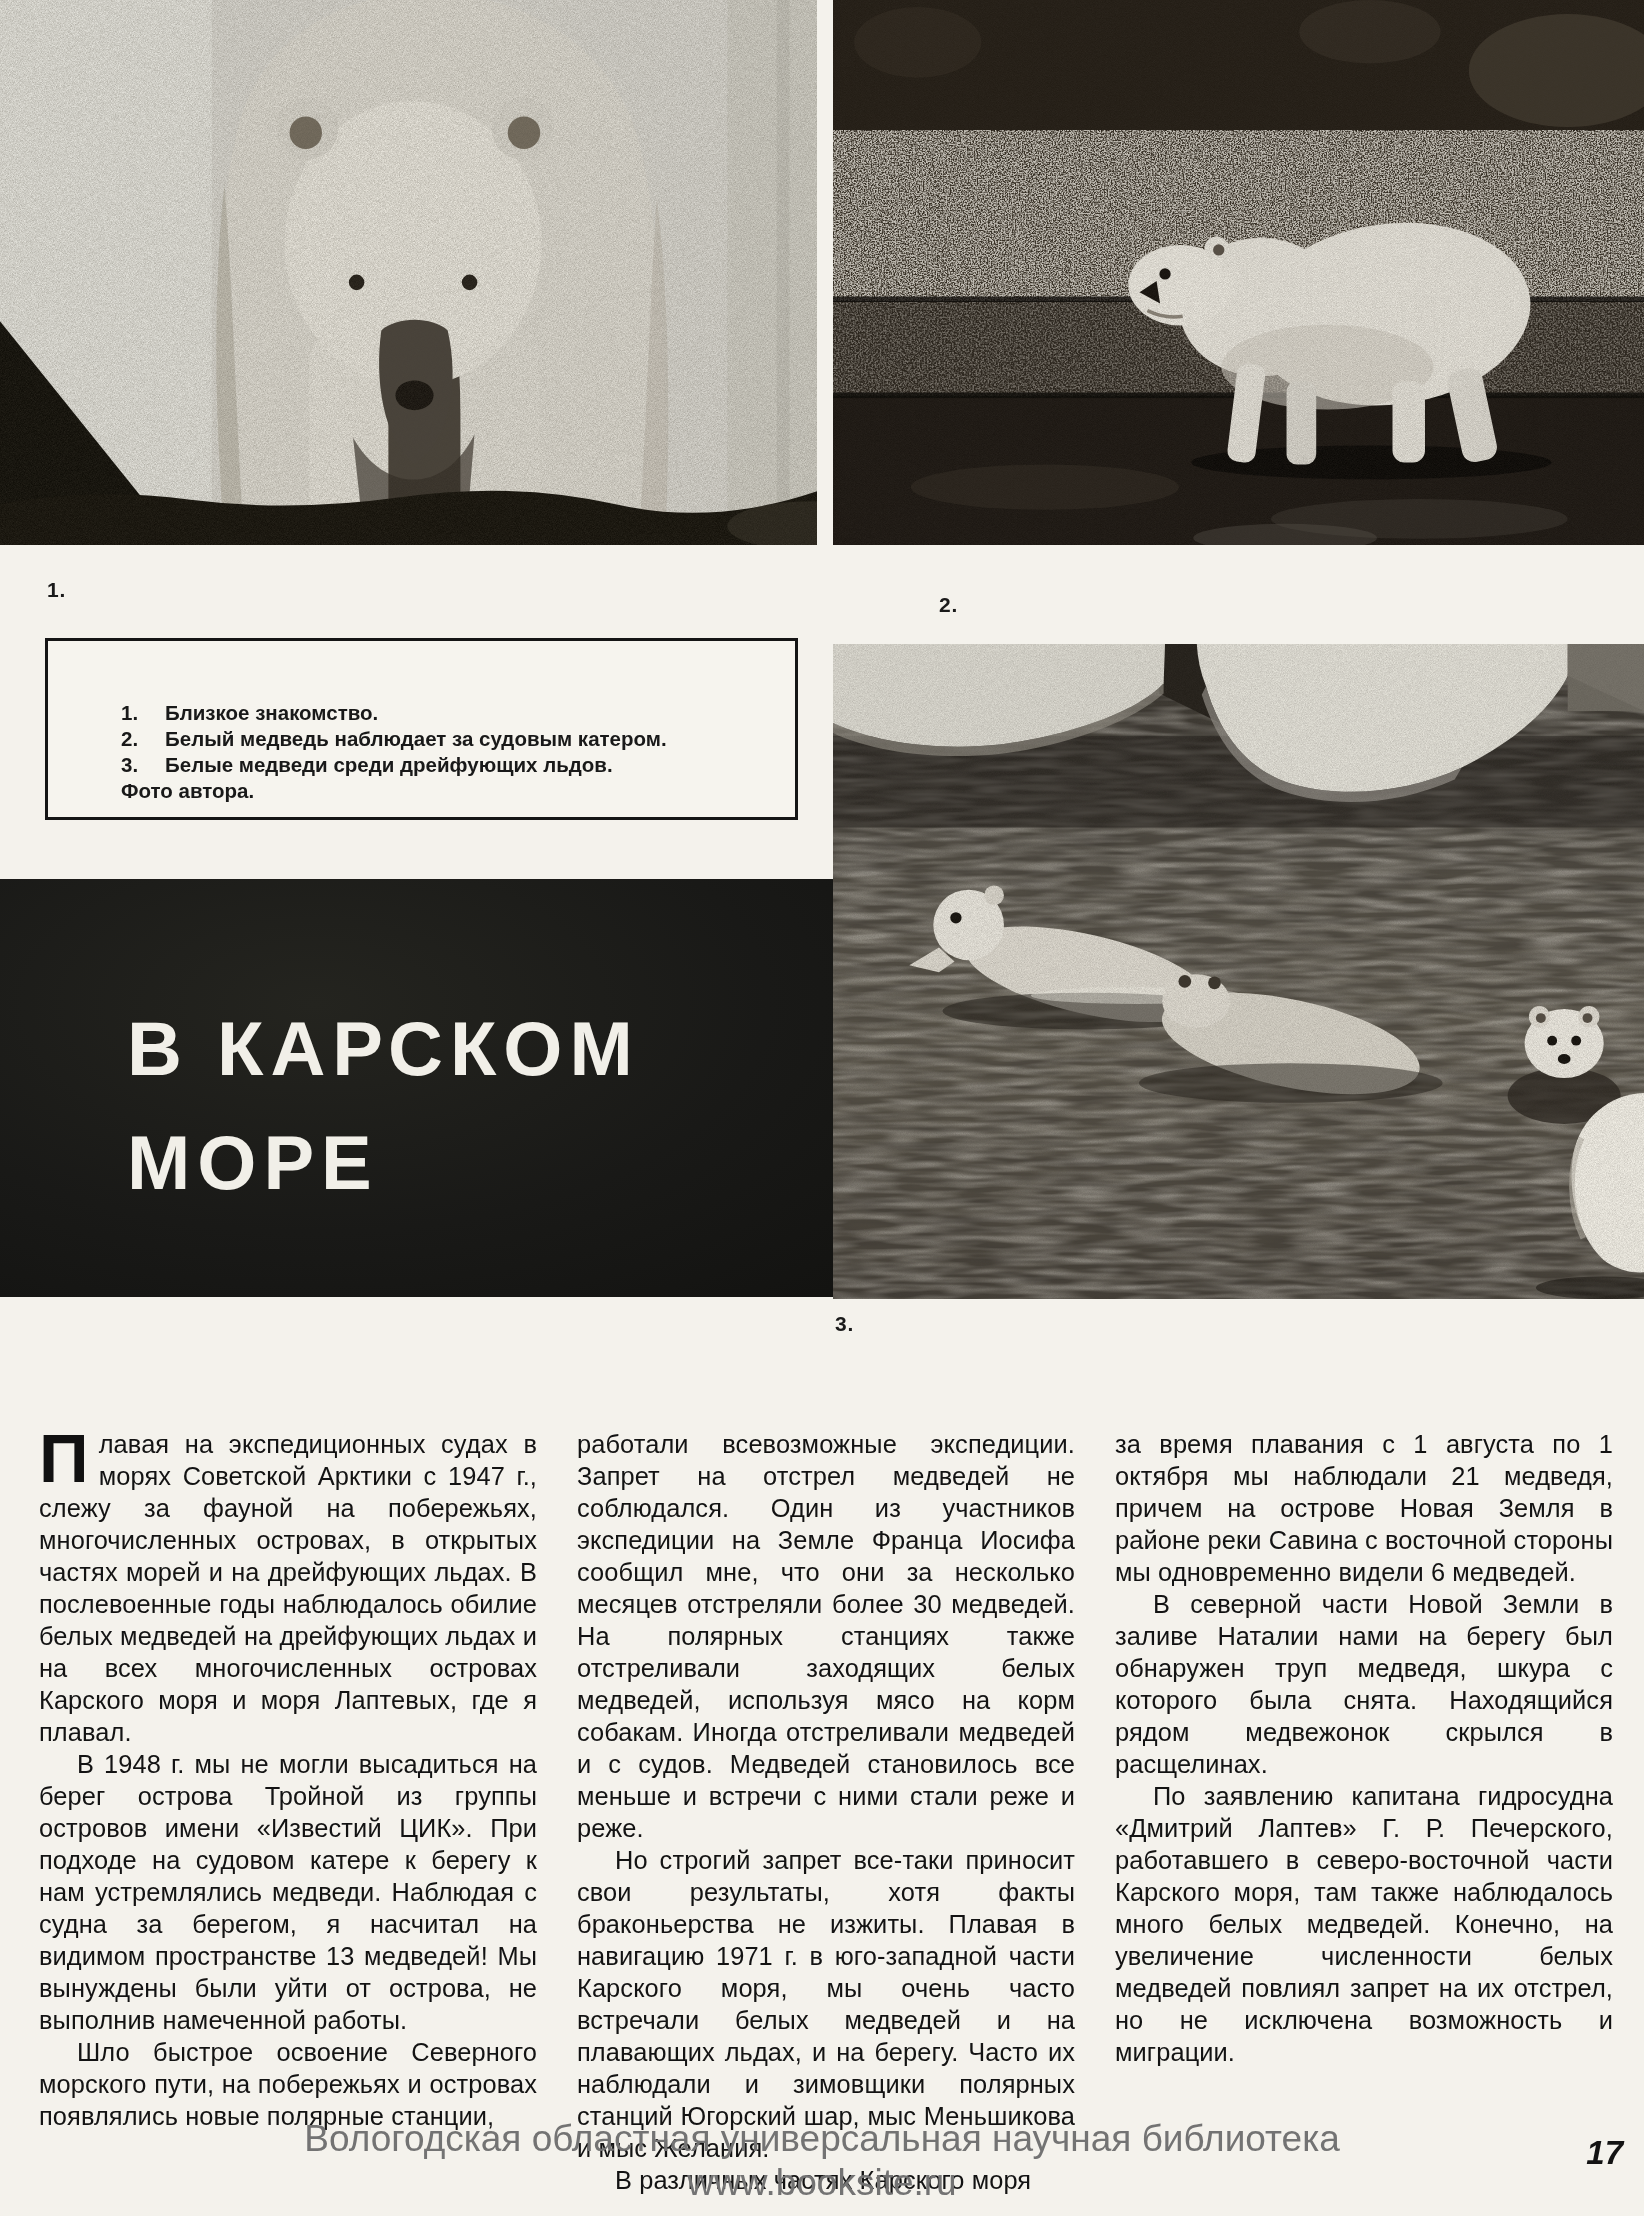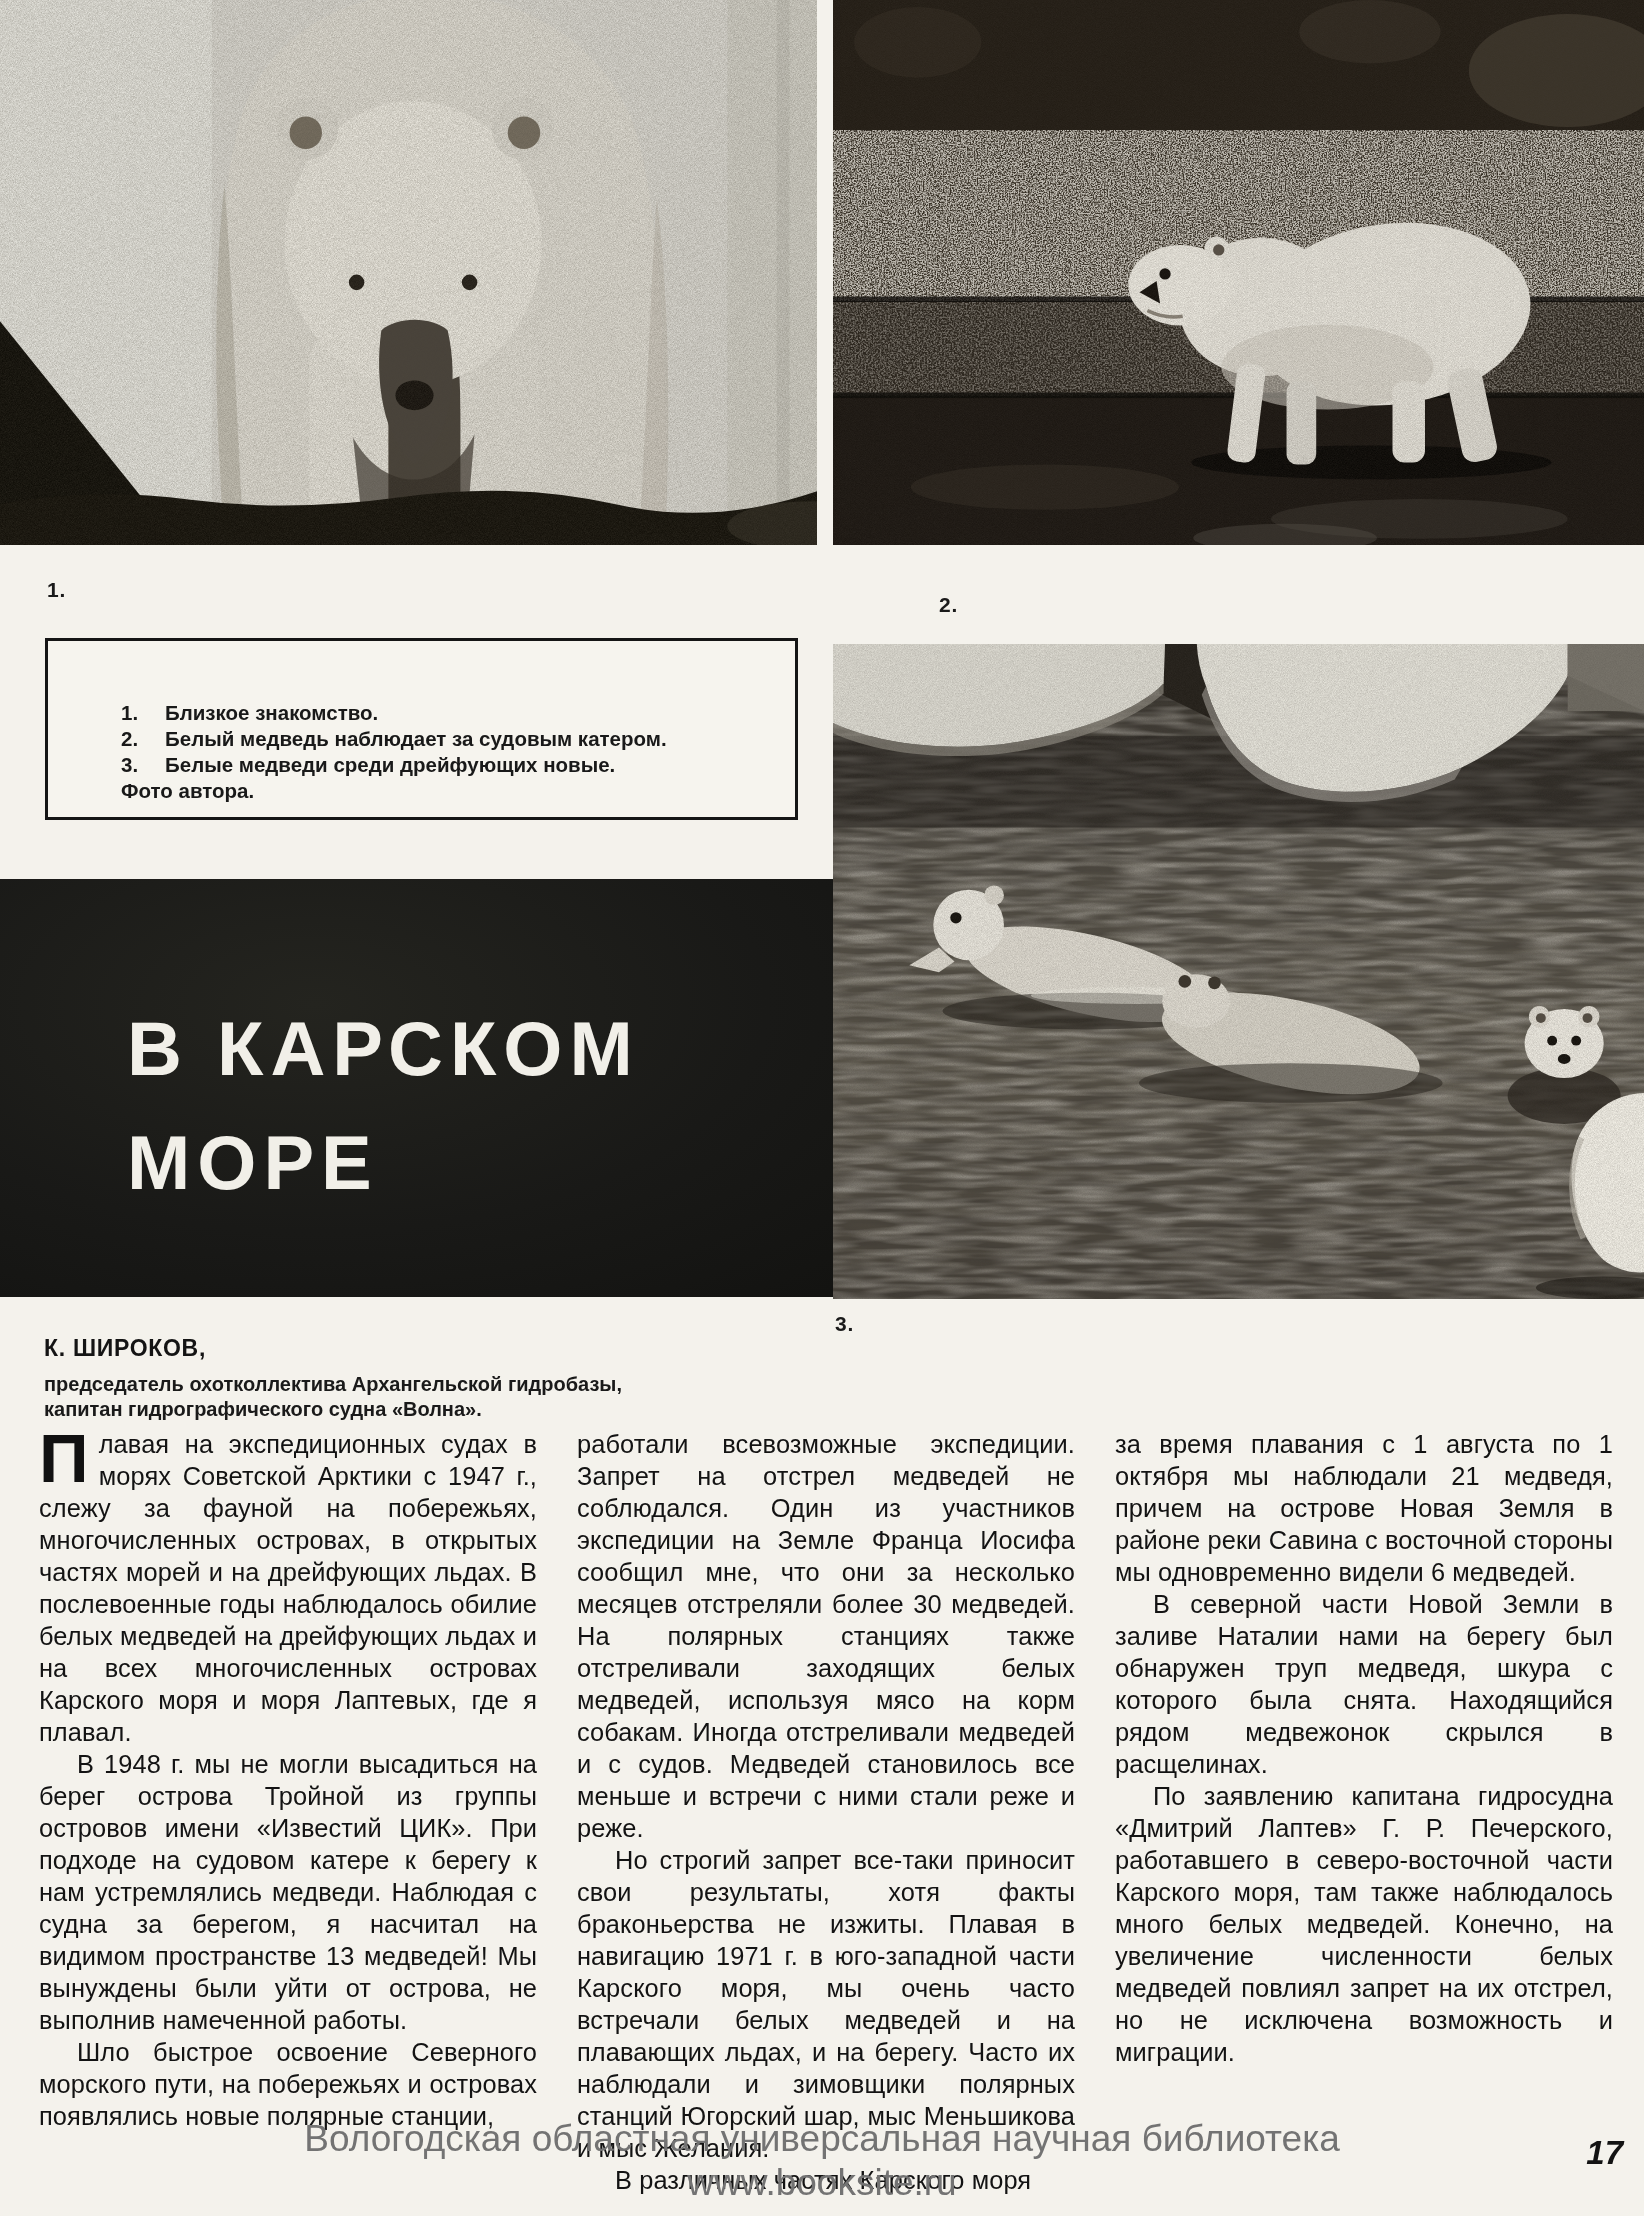--- a/index.html
+++ b/index.html
@@ -173,21 +173,21 @@
     <div class="caption-row">
       <span class="caption-num">1.</span>
       <span>Близкое знакомство.</span>
     </div>
     <div class="caption-row">
       <span class="caption-num">2.</span>
       <span>Белый медведь наблюдает за судовым катером.</span>
     </div>
     <div class="caption-row">
       <span class="caption-num">3.</span>
-      <span>Белые медведи среди дрейфующих новые.</span>
+      <span>Белые медведи среди дрейфующих льдов.</span>
     </div>
     <div class="caption-credit">Фото автора.</div>
   </div>
 
   <div class="title-banner">
     <div class="title-text">
       <div>В КАРСКОМ</div>
       <div>МОРЕ</div>
     </div>
   </div>
@@ -251,25 +251,20 @@
       <circle cx="1052" cy="562" r="7" fill="#15120d"></circle>
       <ellipse cx="1035" cy="588" rx="9" ry="7" fill="#15120d"></ellipse>
       <path d="M1148,636 C1098,638 1058,672 1048,722 C1038,782 1058,842 1090,872 C1110,888 1135,892 1148,890 Z" fill="#f1eee5"></path>
       <path d="M1060,700 C1040,740 1042,800 1062,842" stroke="#b9b4a9" stroke-width="8" fill="none" opacity="0.6"></path>
       <ellipse cx="1090" cy="912" rx="95" ry="16" fill="#17140f" opacity="0.6"></ellipse>
       <rect x="0" y="0" width="1148" height="928" filter="url(#gr3)" opacity="0.4"></rect>
     </svg>
   </div>
   <div class="photo-label" id="label3">3.</div>
 
-  <div class="author-block">
-    <div class="author-name">К. ШИРОКОВ,</div>
-    <div class="author-role">председатель охотколлектива Архангельской гидробазы,</div>
-    <div class="author-role">капитан гидрографического судна «Волна».</div>
-  </div>
 
   <div class="columns">
     <div class="col">
       <p class="para"><span class="dropcap">П</span><span>лавая на экспедиционных судах в морях Советской Арктики с 1947 г., слежу за фауной на побережьях, многочисленных островах, в открытых частях морей и на дрейфующих льдах. В послевоенные годы наблюдалось обилие белых медведей на дрейфующих льдах и на всех многочисленных островах Карского моря и моря Лаптевых, где я плавал.</span></p>
       <p class="para indent">В 1948 г. мы не могли высадиться на берег острова Тройной из группы островов имени «Известий ЦИК». При подходе на судовом катере к берегу к нам устремлялись медведи. Наблюдая с судна за берегом, я насчитал на видимом пространстве 13 медведей! Мы вынуждены были уйти от острова, не выполнив намеченной работы.</p>
       <p class="para indent">Шло быстрое освоение Северного морского пути, на побережьях и островах появлялись новые полярные станции,</p>
     </div>
     <div class="col">
       <p class="para">работали всевозможные экспедиции. Запрет на отстрел медведей не соблюдался. Один из участников экспедиции на Земле Франца Иосифа сообщил мне, что они за несколько месяцев отстреляли более 30 медведей. На полярных станциях также отстреливали заходящих белых медведей, используя мясо на корм собакам. Иногда отстреливали медведей и с судов. Медведей становилось все меньше и встречи с ними стали реже и реже.</p>
       <p class="para indent">Но строгий запрет все-таки приносит свои результаты, хотя факты браконьерства не изжиты. Плавая в навигацию 1971 г. в юго-западной части Карского моря, мы очень часто встречали белых медведей и на плавающих льдах, и на берегу. Часто их наблюдали и зимовщики полярных станций Югорский шар, мыс Меньшикова и мыс Желания.</p>

